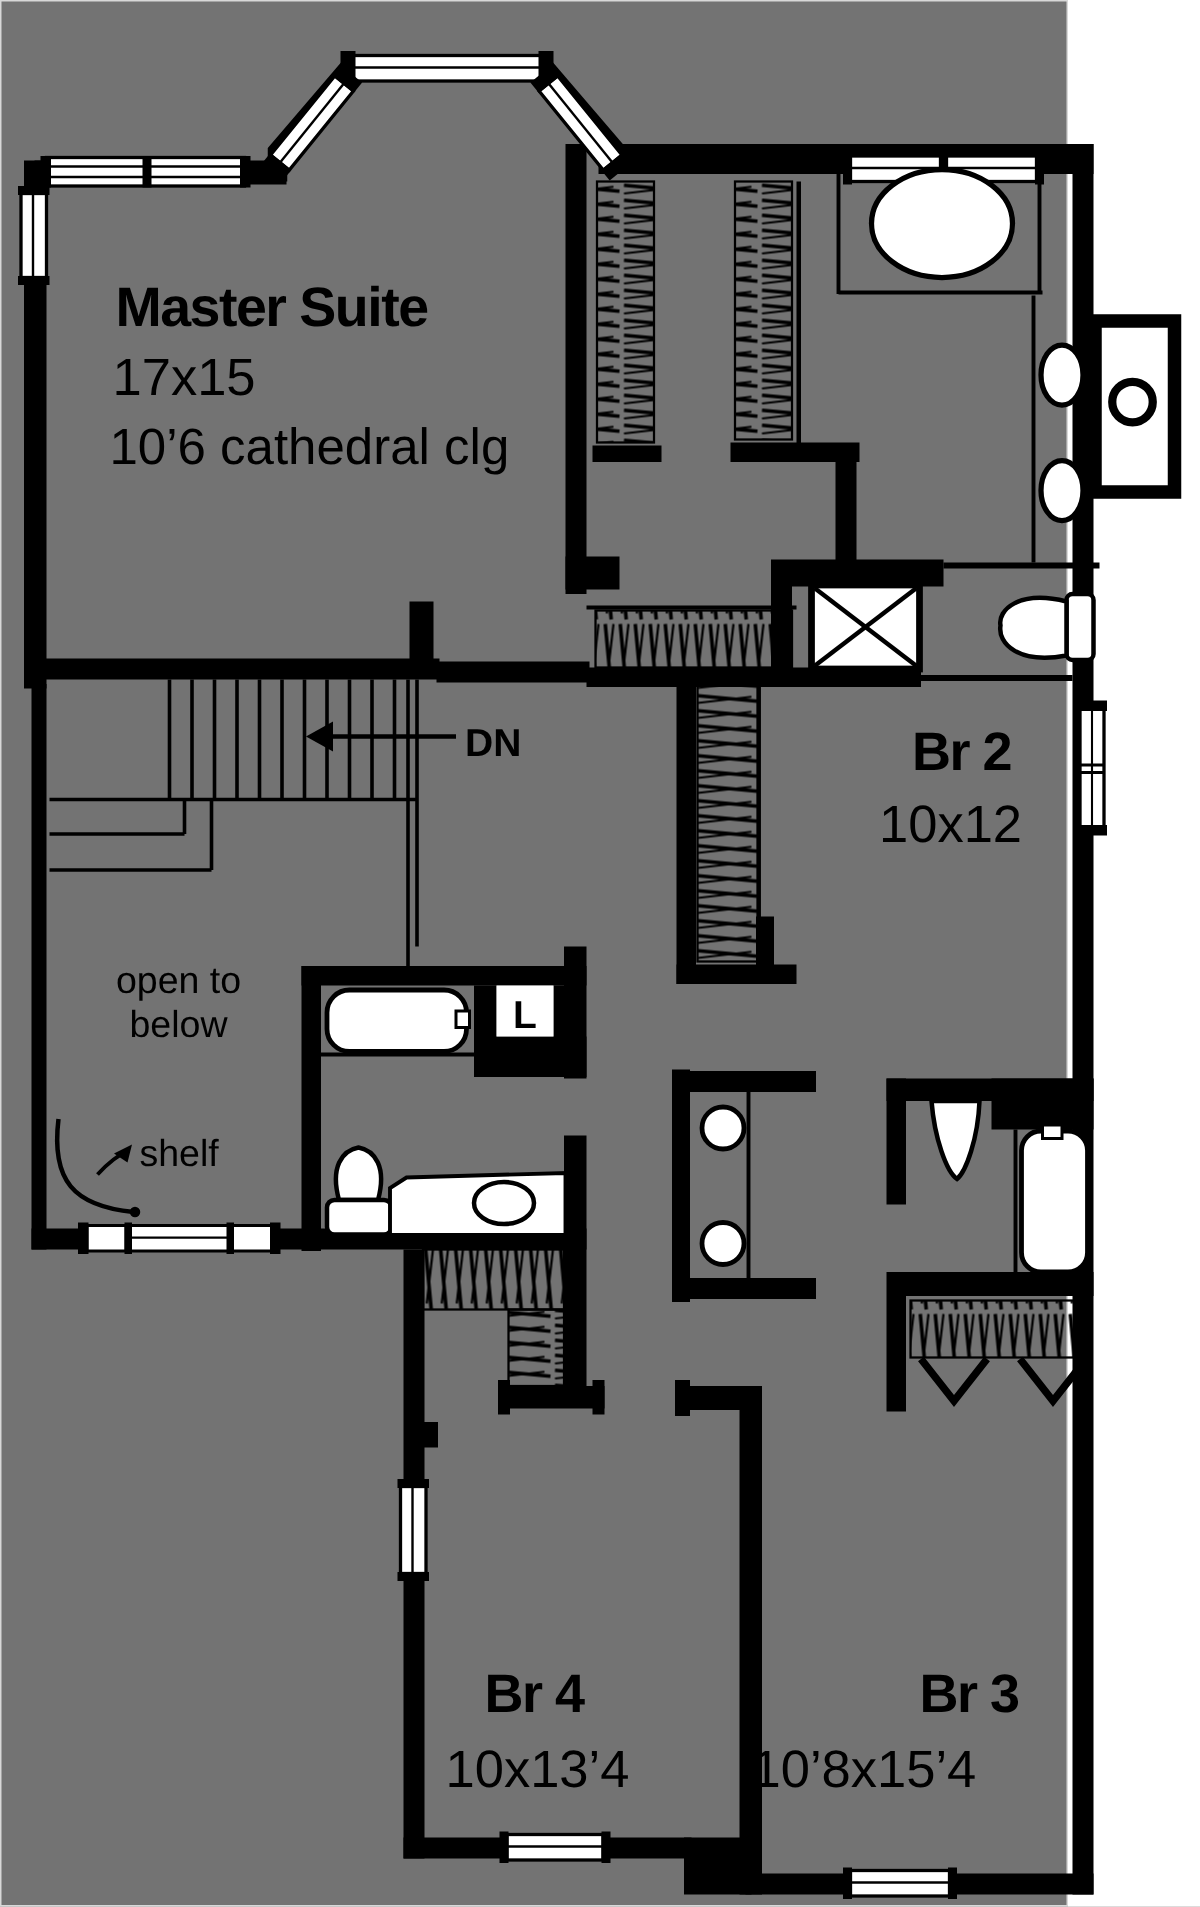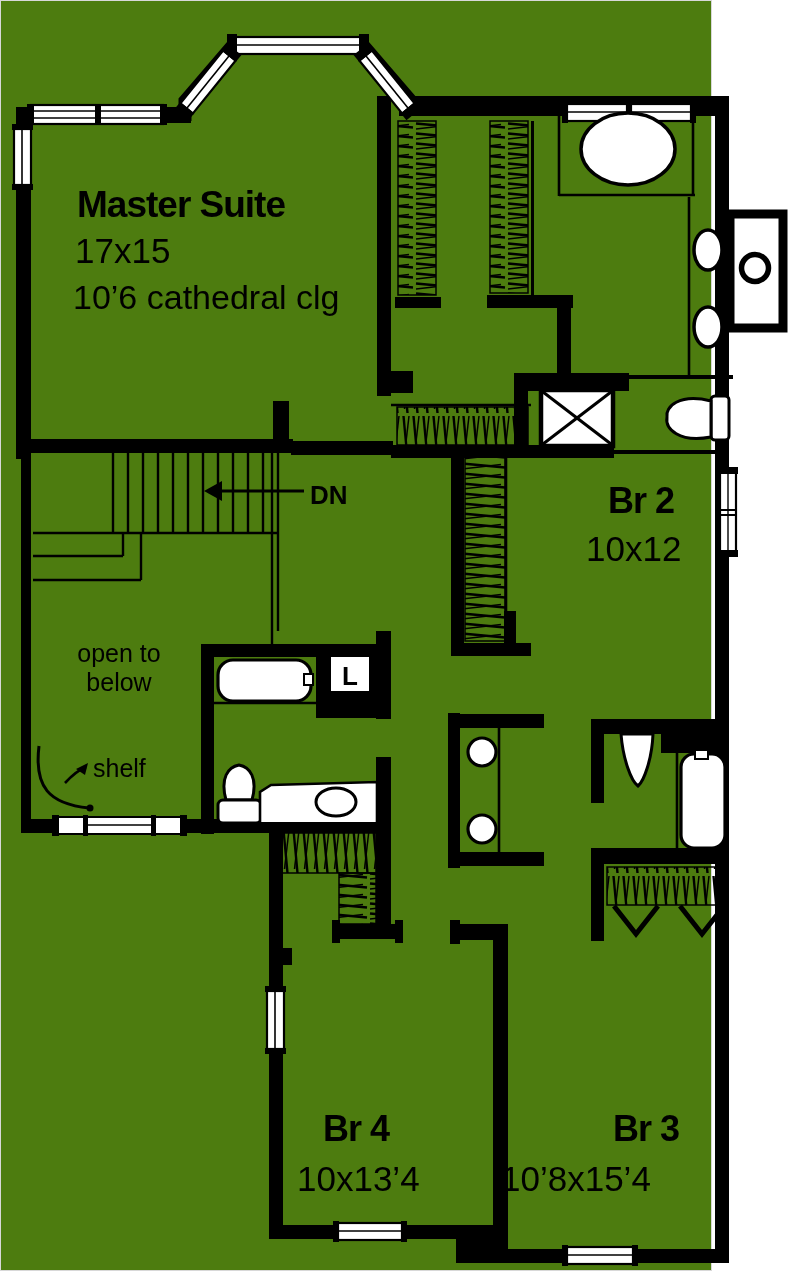--- a/index.html
+++ b/index.html
@@ -1,17 +1,17 @@
 <!DOCTYPE html>
 <html><head>
 <meta charset="utf-8">
 <style>
   html,body{margin:0;padding:0;background:#ffffff;}
   .sheet{
-    position:relative;width:712px;height:1271px;background:#4d7c0f;
+    position:relative;width:712px;height:1271px;background:#737373;
     border:1px solid #d8d8d8;box-sizing:border-box;
     font-family:"Liberation Sans", sans-serif;
   }
   svg{display:block;}
   text{fill:#000;}
   .room-name{font-weight:bold;letter-spacing:-1px;}
   .room-dims{font-weight:normal;}
   .small-label{font-weight:normal;}
   .bold-label{font-weight:bold;}
 </style>

